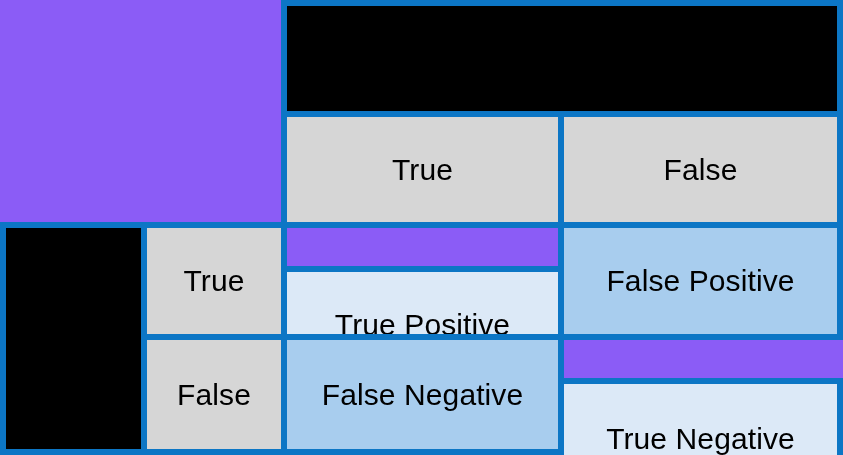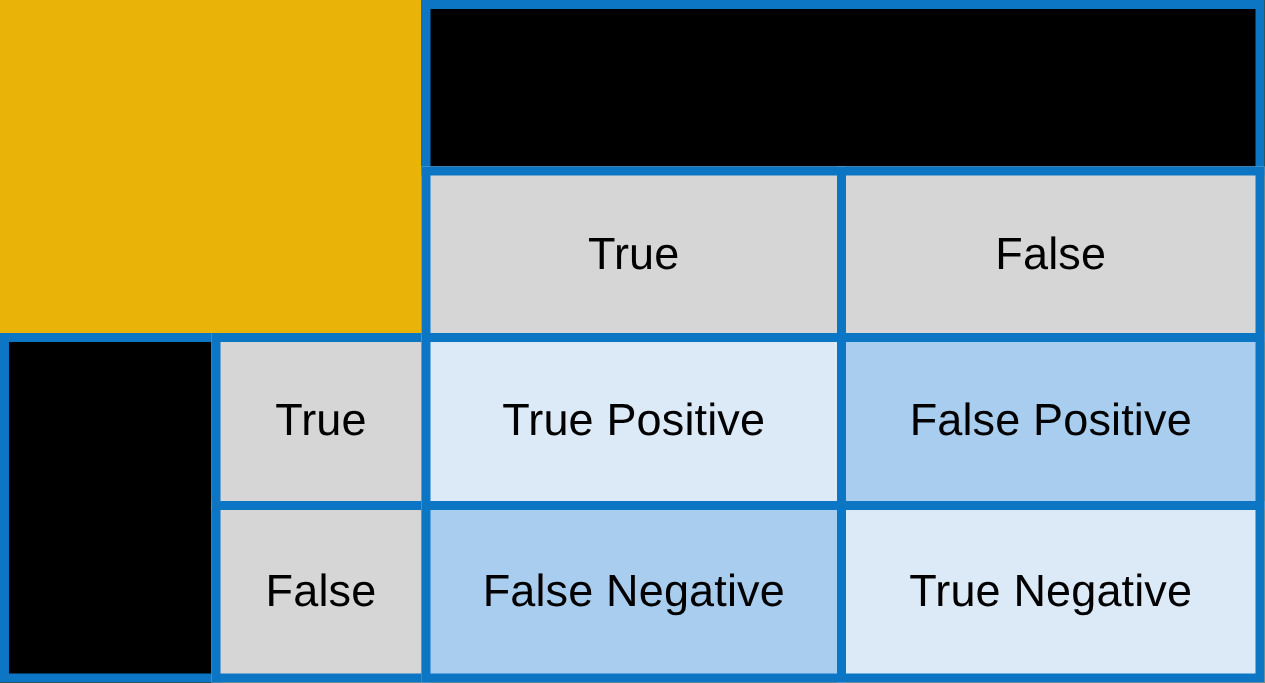--- a/index.html
+++ b/index.html
@@ -11,21 +11,21 @@
     width: 843px;
     height: 455px;
     overflow: hidden;
     font-family: "Liberation Sans", sans-serif;
   }
 
   #matrix-root {
     position: relative;
     width: 843px;
     height: 455px;
-    background: #eab308;
+    background: #8b5cf6;
   }
 
   
   .cell {
     position: absolute;
     box-sizing: border-box;
     display: flex;
     align-items: center;
     justify-content: center;
     color: #000000;
@@ -35,21 +35,21 @@
     white-space: nowrap;
     overflow: hidden;
   }
 
   .bordered {
     border: 6px solid #0c76c5;
   }
 
   .fill-black   { background: #000000; }
   .fill-gray    { background: #d6d6d6; }
-  .fill-lightbl { background: #dce9f7; }
+  .fill-lightbl { background: #dce9f7; margin-top: 44px; }
   .fill-medbl   { background: #a8cdee; }
 
   
 
   
   #pred-title-cell { left: 281px; top: 0px;   width: 562px; height: 117px; }
 
   
   #col-head-true   { left: 281px; top: 111px; width: 283px; height: 117px; }
   #col-head-false  { left: 558px; top: 111px; width: 285px; height: 117px; }

